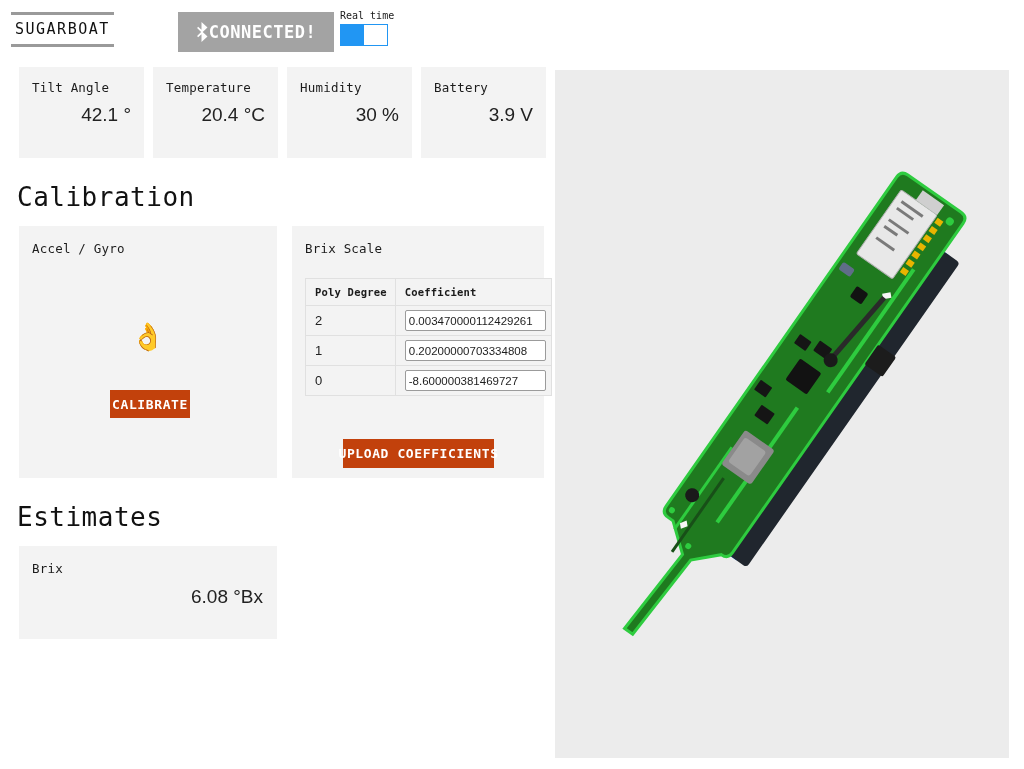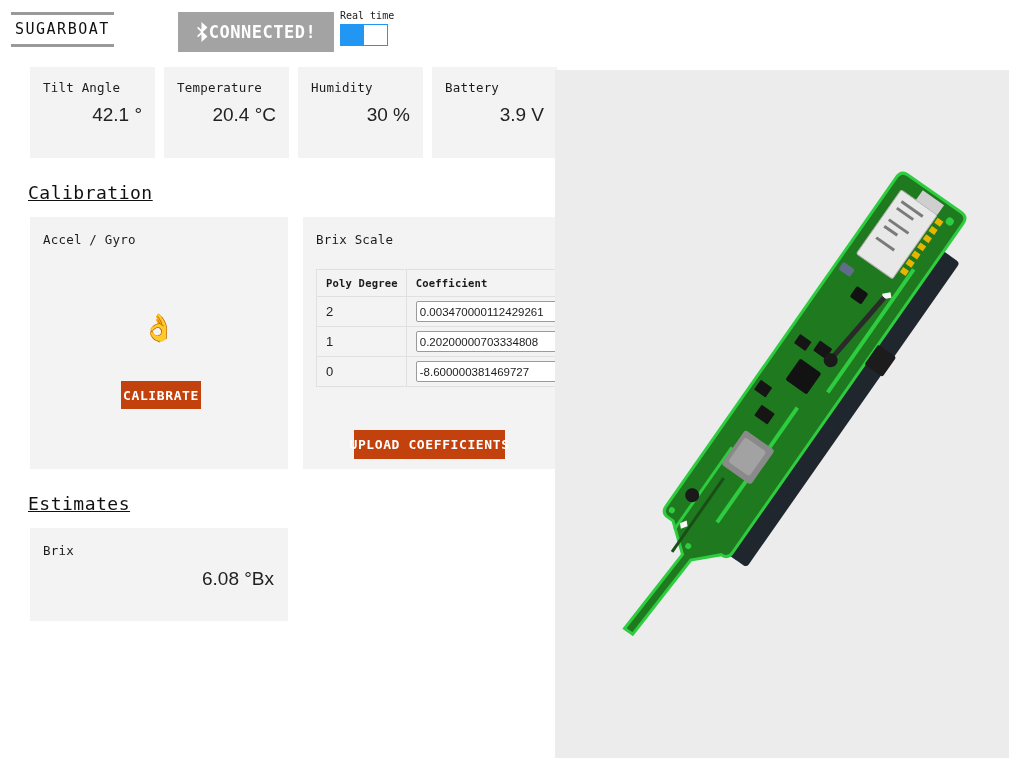--- a/index.html
+++ b/index.html
@@ -58,21 +58,21 @@
   .toggle {
     width: 48px; height: 22px;
     border: 1px solid #2196f3;
     background: #ffffff;
     display: flex; align-items: stretch; padding: 0; cursor: pointer;
   }
   .toggle .knob { width: 24px; background: #2196f3; }
   .toggle .empty { width: 24px; background: #ffffff; }
 
   
-  .left-col { position: absolute; left: 16px; top: 62px; width: 555px; }
+  .left-col { position: absolute; left: 5px; top: 62px; width: 555px; }
 
   .stat-row { display: flex; gap: 9px; padding: 5px 0 0 14px; }
   .stat-card {
     width: 125px; height: 91px;
     background: #f3f3f3;
     padding: 14px 12px 0 13px;
     position: relative;
   }
   .stat-label {
     font-family: "DejaVu Sans Mono", monospace;
@@ -80,22 +80,22 @@
     letter-spacing: 0.2px; white-space: nowrap;
   }
   .stat-value {
     position: absolute; right: 13px; top: 37px;
     font-family: "Liberation Sans", sans-serif;
     font-size: 19px; color: #222222; white-space: nowrap;
   }
 
   .section-title {
     font-family: "DejaVu Sans Mono", monospace;
-    font-size: 18px; color: #111111;
-    margin: 24px 0 0 12px; letter-spacing: 0.5px; text-decoration: underline;
+    font-size: 26px; color: #111111;
+    margin: 24px 0 0 12px; letter-spacing: 0.5px;
   }
 
   .panels { display: flex; gap: 15px; padding: 14px 0 0 14px; }
 
   .panel {
     background: #f3f3f3;
     position: relative;
   }
   .panel-title {
     font-family: "DejaVu Sans Mono", monospace;

